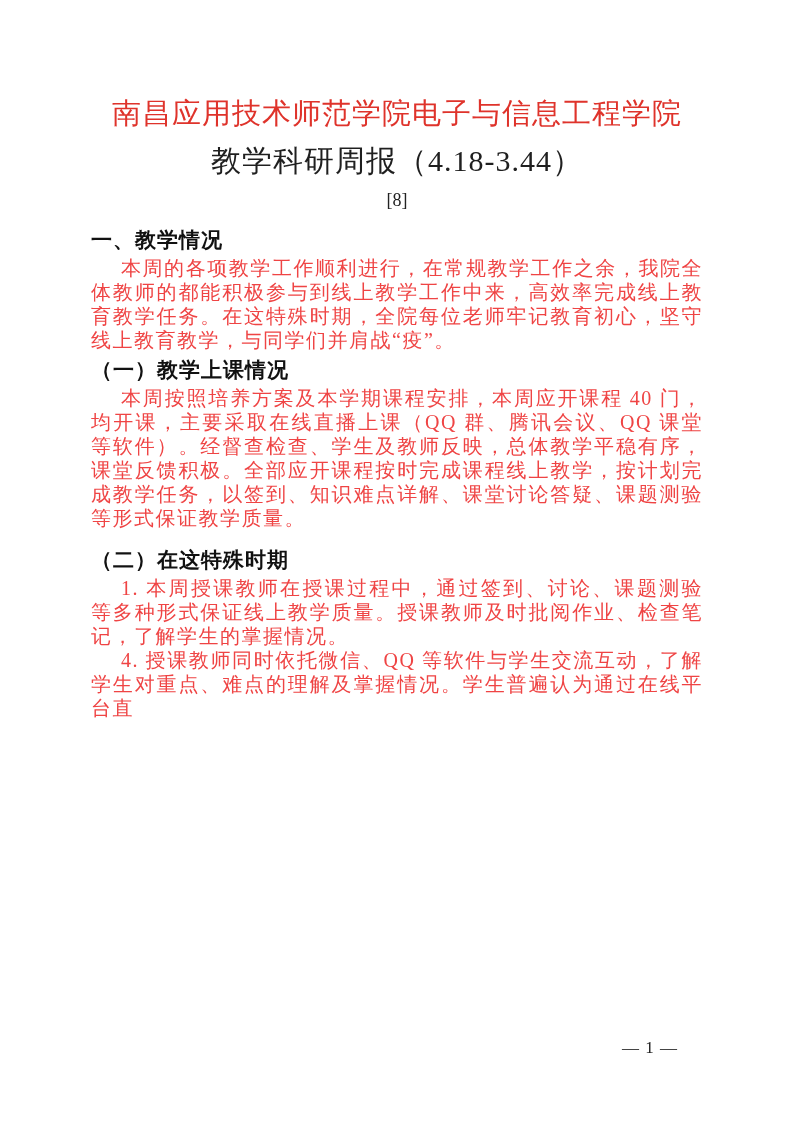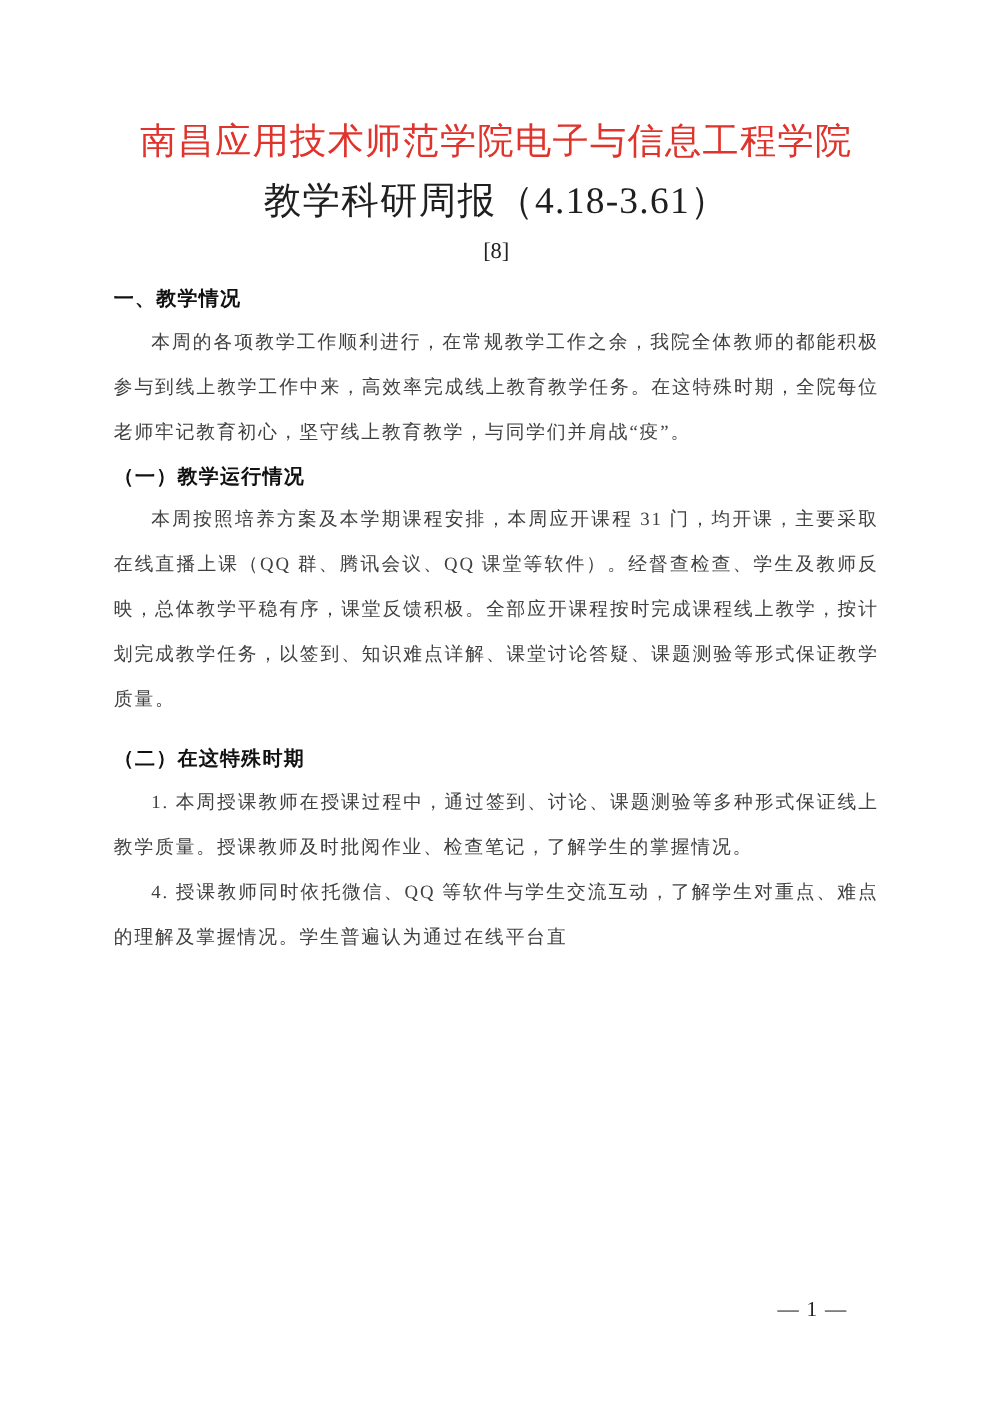--- a/index.html
+++ b/index.html
@@ -39,33 +39,33 @@
     white-space: nowrap;
   }
   .issue {
     color: #222222;
     font-size: 18px;
     line-height: 32px;
     text-align: center;
   }
   .h-sec {
     color: #111111;
-    font-size: 16px;
+    font-size: 21px;
     font-weight: bold;
     line-height: 32px;
     letter-spacing: 1px;
   }
   .h-sec.top-gap-sm { margin-top: 8px; }
   .h-sec.top-gap-xs { margin-top: 2px; }
   .h-sec.top-gap-md { margin-top: 14px; }
   .para {
     margin: 0;
-    color: #404040;
-    font-size: 15px;
-    line-height: 36px;
+    color: #ef4444;
+    font-size: 20px;
+    line-height: 24px;
     text-align: justify;
     text-justify: inter-ideograph;
     text-indent: 30px;
     letter-spacing: 1.5px;
   }
   .pagenum {
     position: absolute;
     left: 622px;
     top: 1038px;
     font-size: 17px;
@@ -76,31 +76,31 @@
 </style>
 </head>
 <body>
 
 <div class="page">
   <div class="content">
 
     <div class="title-red">南昌应用技术师范学院电子与信息工程学院</div>
 
 
-    <div class="title-black">教学科研周报（4.18-3.61）</div>
+    <div class="title-black">教学科研周报（4.18-3.44）</div>
 
     <div class="issue">[8]</div>
 
     <div class="h-sec top-gap-sm">一、教学情况</div>
 
     <p class="para">本周的各项教学工作顺利进行，在常规教学工作之余，我院全体教师的都能积极参与到线上教学工作中来，高效率完成线上教育教学任务。在这特殊时期，全院每位老师牢记教育初心，坚守线上教育教学，与同学们并肩战“疫”。</p>
 
-    <div class="h-sec top-gap-xs">（一）教学运行情况</div>
+    <div class="h-sec top-gap-xs">（一）教学上课情况</div>
 
-    <p class="para">本周按照培养方案及本学期课程安排，本周应开课程 31 门，均开课，主要采取在线直播上课（QQ 群、腾讯会议、QQ 课堂等软件）。经督查检查、学生及教师反映，总体教学平稳有序，课堂反馈积极。全部应开课程按时完成课程线上教学，按计划完成教学任务，以签到、知识难点详解、课堂讨论答疑、课题测验等形式保证教学质量。</p>
+    <p class="para">本周按照培养方案及本学期课程安排，本周应开课程 40 门，均开课，主要采取在线直播上课（QQ 群、腾讯会议、QQ 课堂等软件）。经督查检查、学生及教师反映，总体教学平稳有序，课堂反馈积极。全部应开课程按时完成课程线上教学，按计划完成教学任务，以签到、知识难点详解、课堂讨论答疑、课题测验等形式保证教学质量。</p>
 
     <div class="h-sec top-gap-md">（二）在这特殊时期</div>
 
     <p class="para">1. 本周授课教师在授课过程中，通过签到、讨论、课题测验等多种形式保证线上教学质量。授课教师及时批阅作业、检查笔记，了解学生的掌握情况。</p>
 
     <p class="para">4. 授课教师同时依托微信、QQ 等软件与学生交流互动，了解学生对重点、难点的理解及掌握情况。学生普遍认为通过在线平台直</p>
 
   </div>
 
   <div class="pagenum">— 1 —</div>

